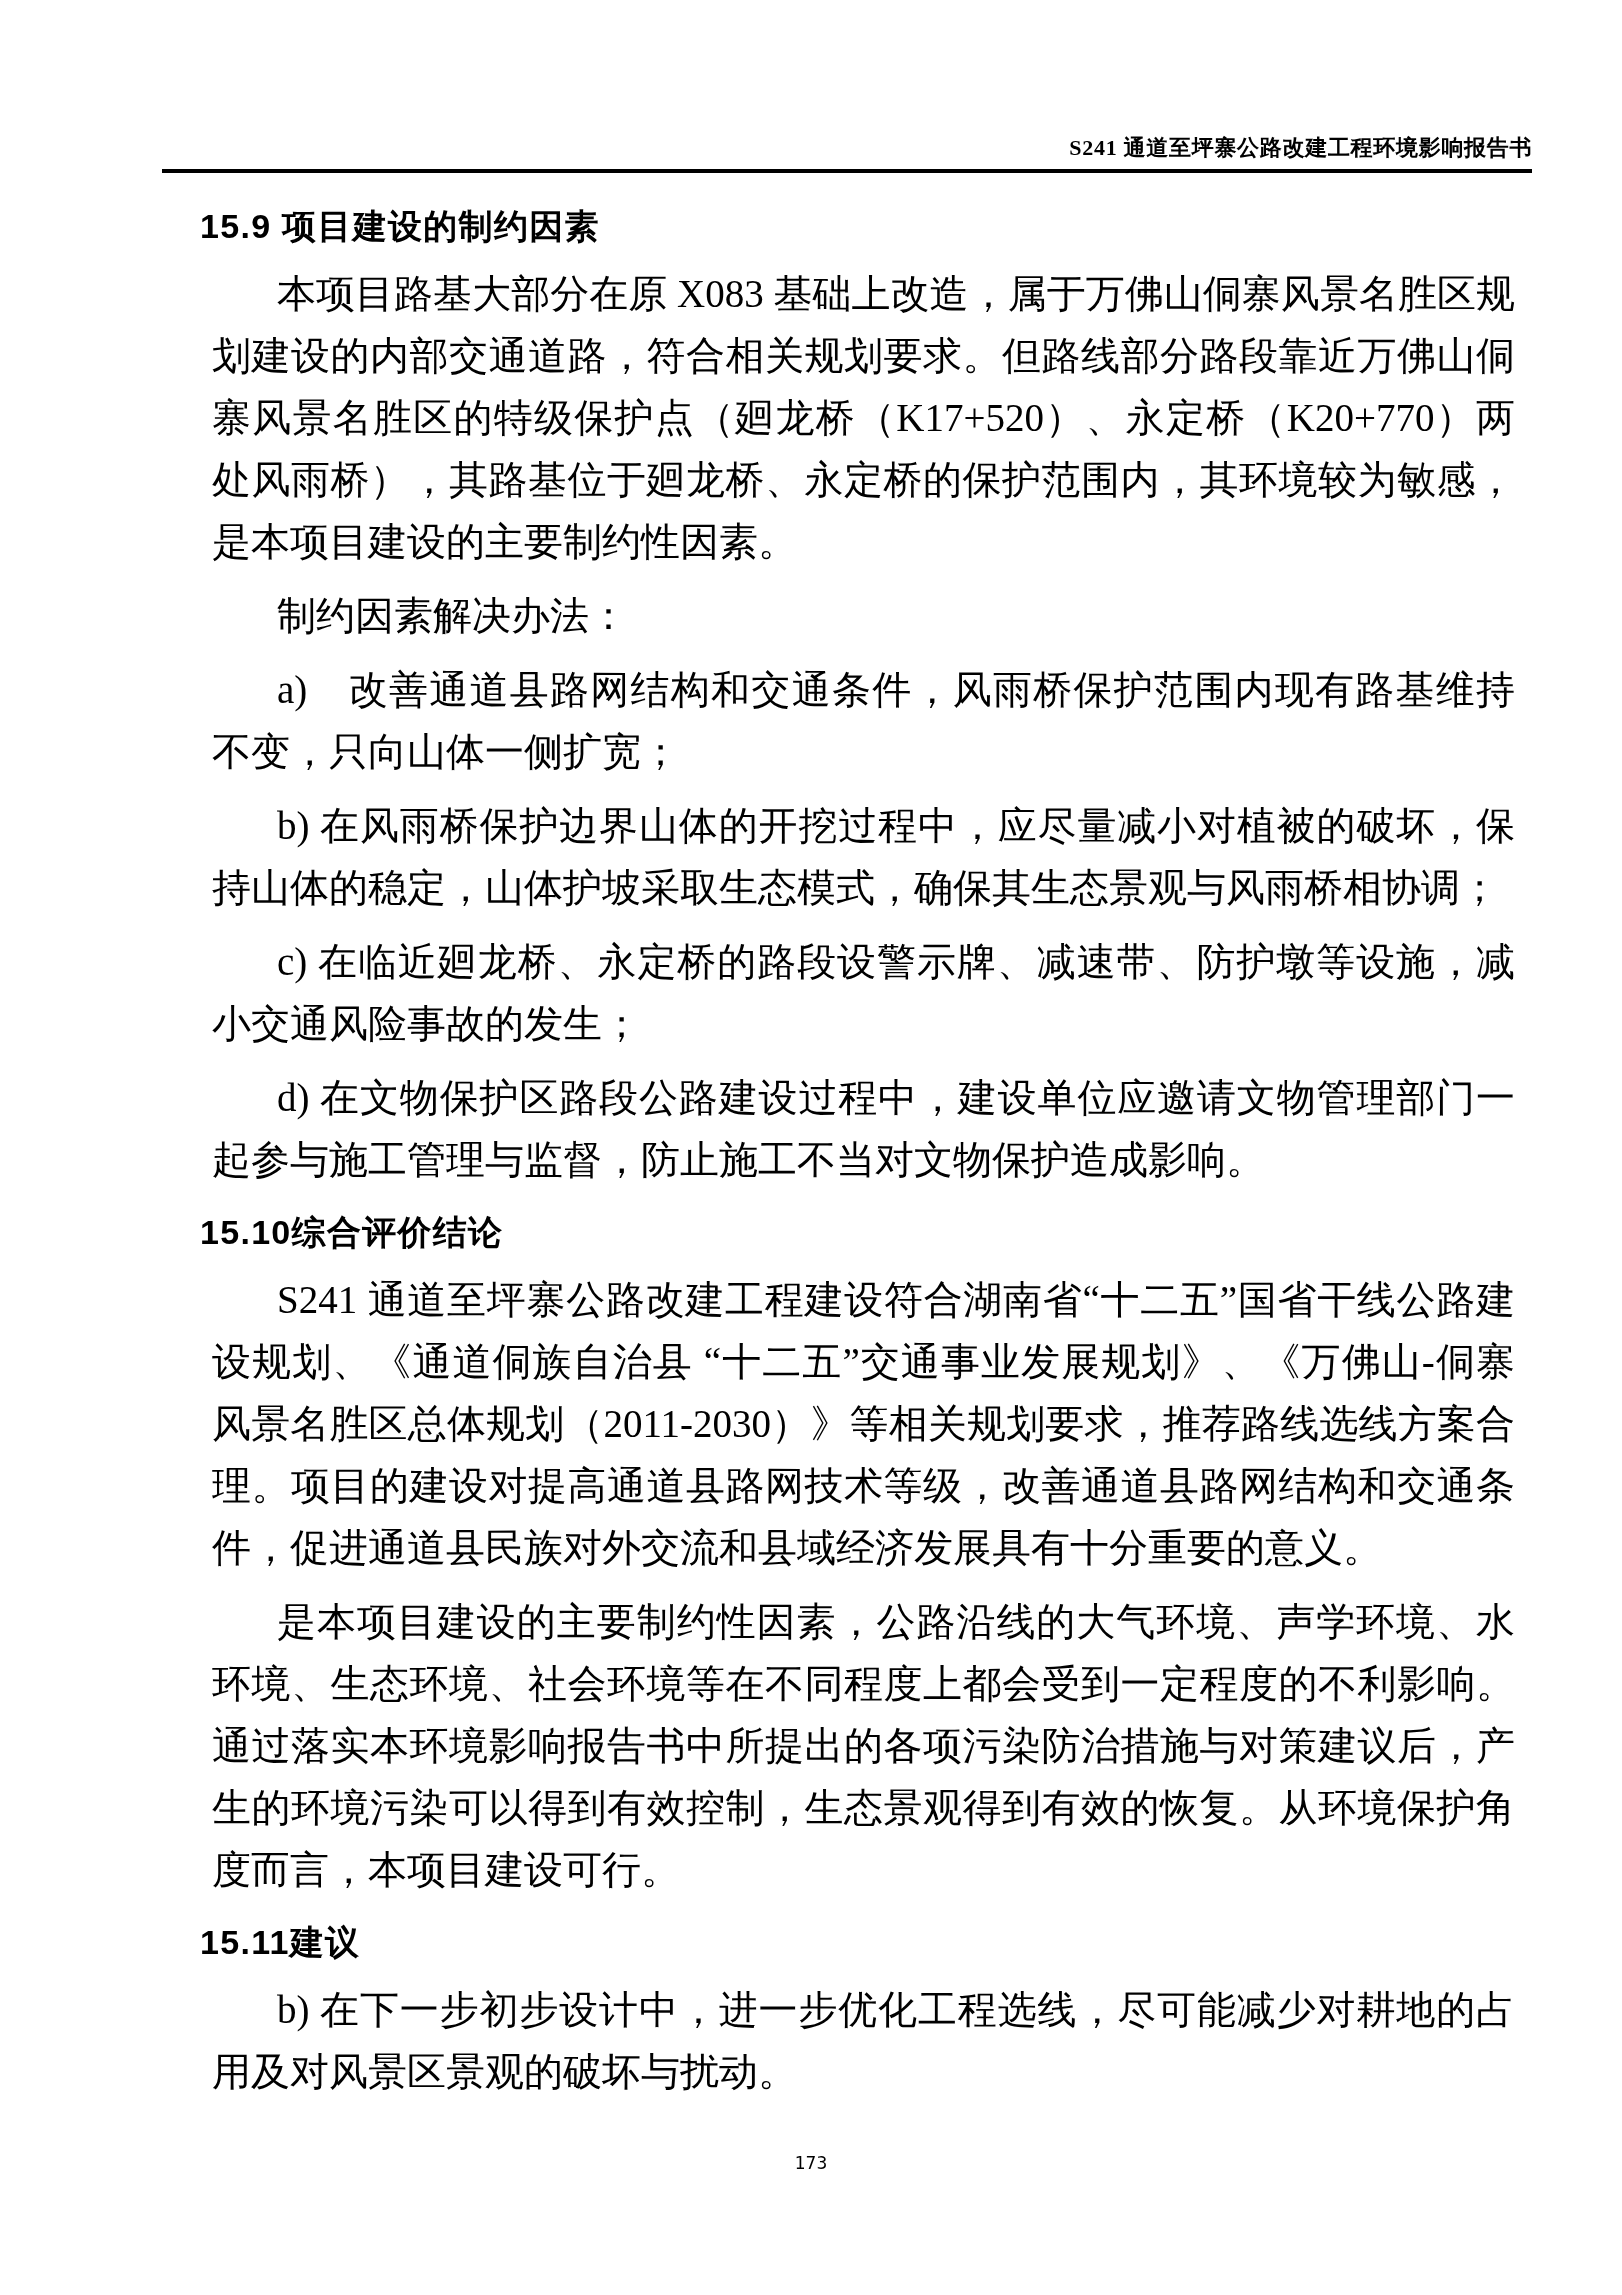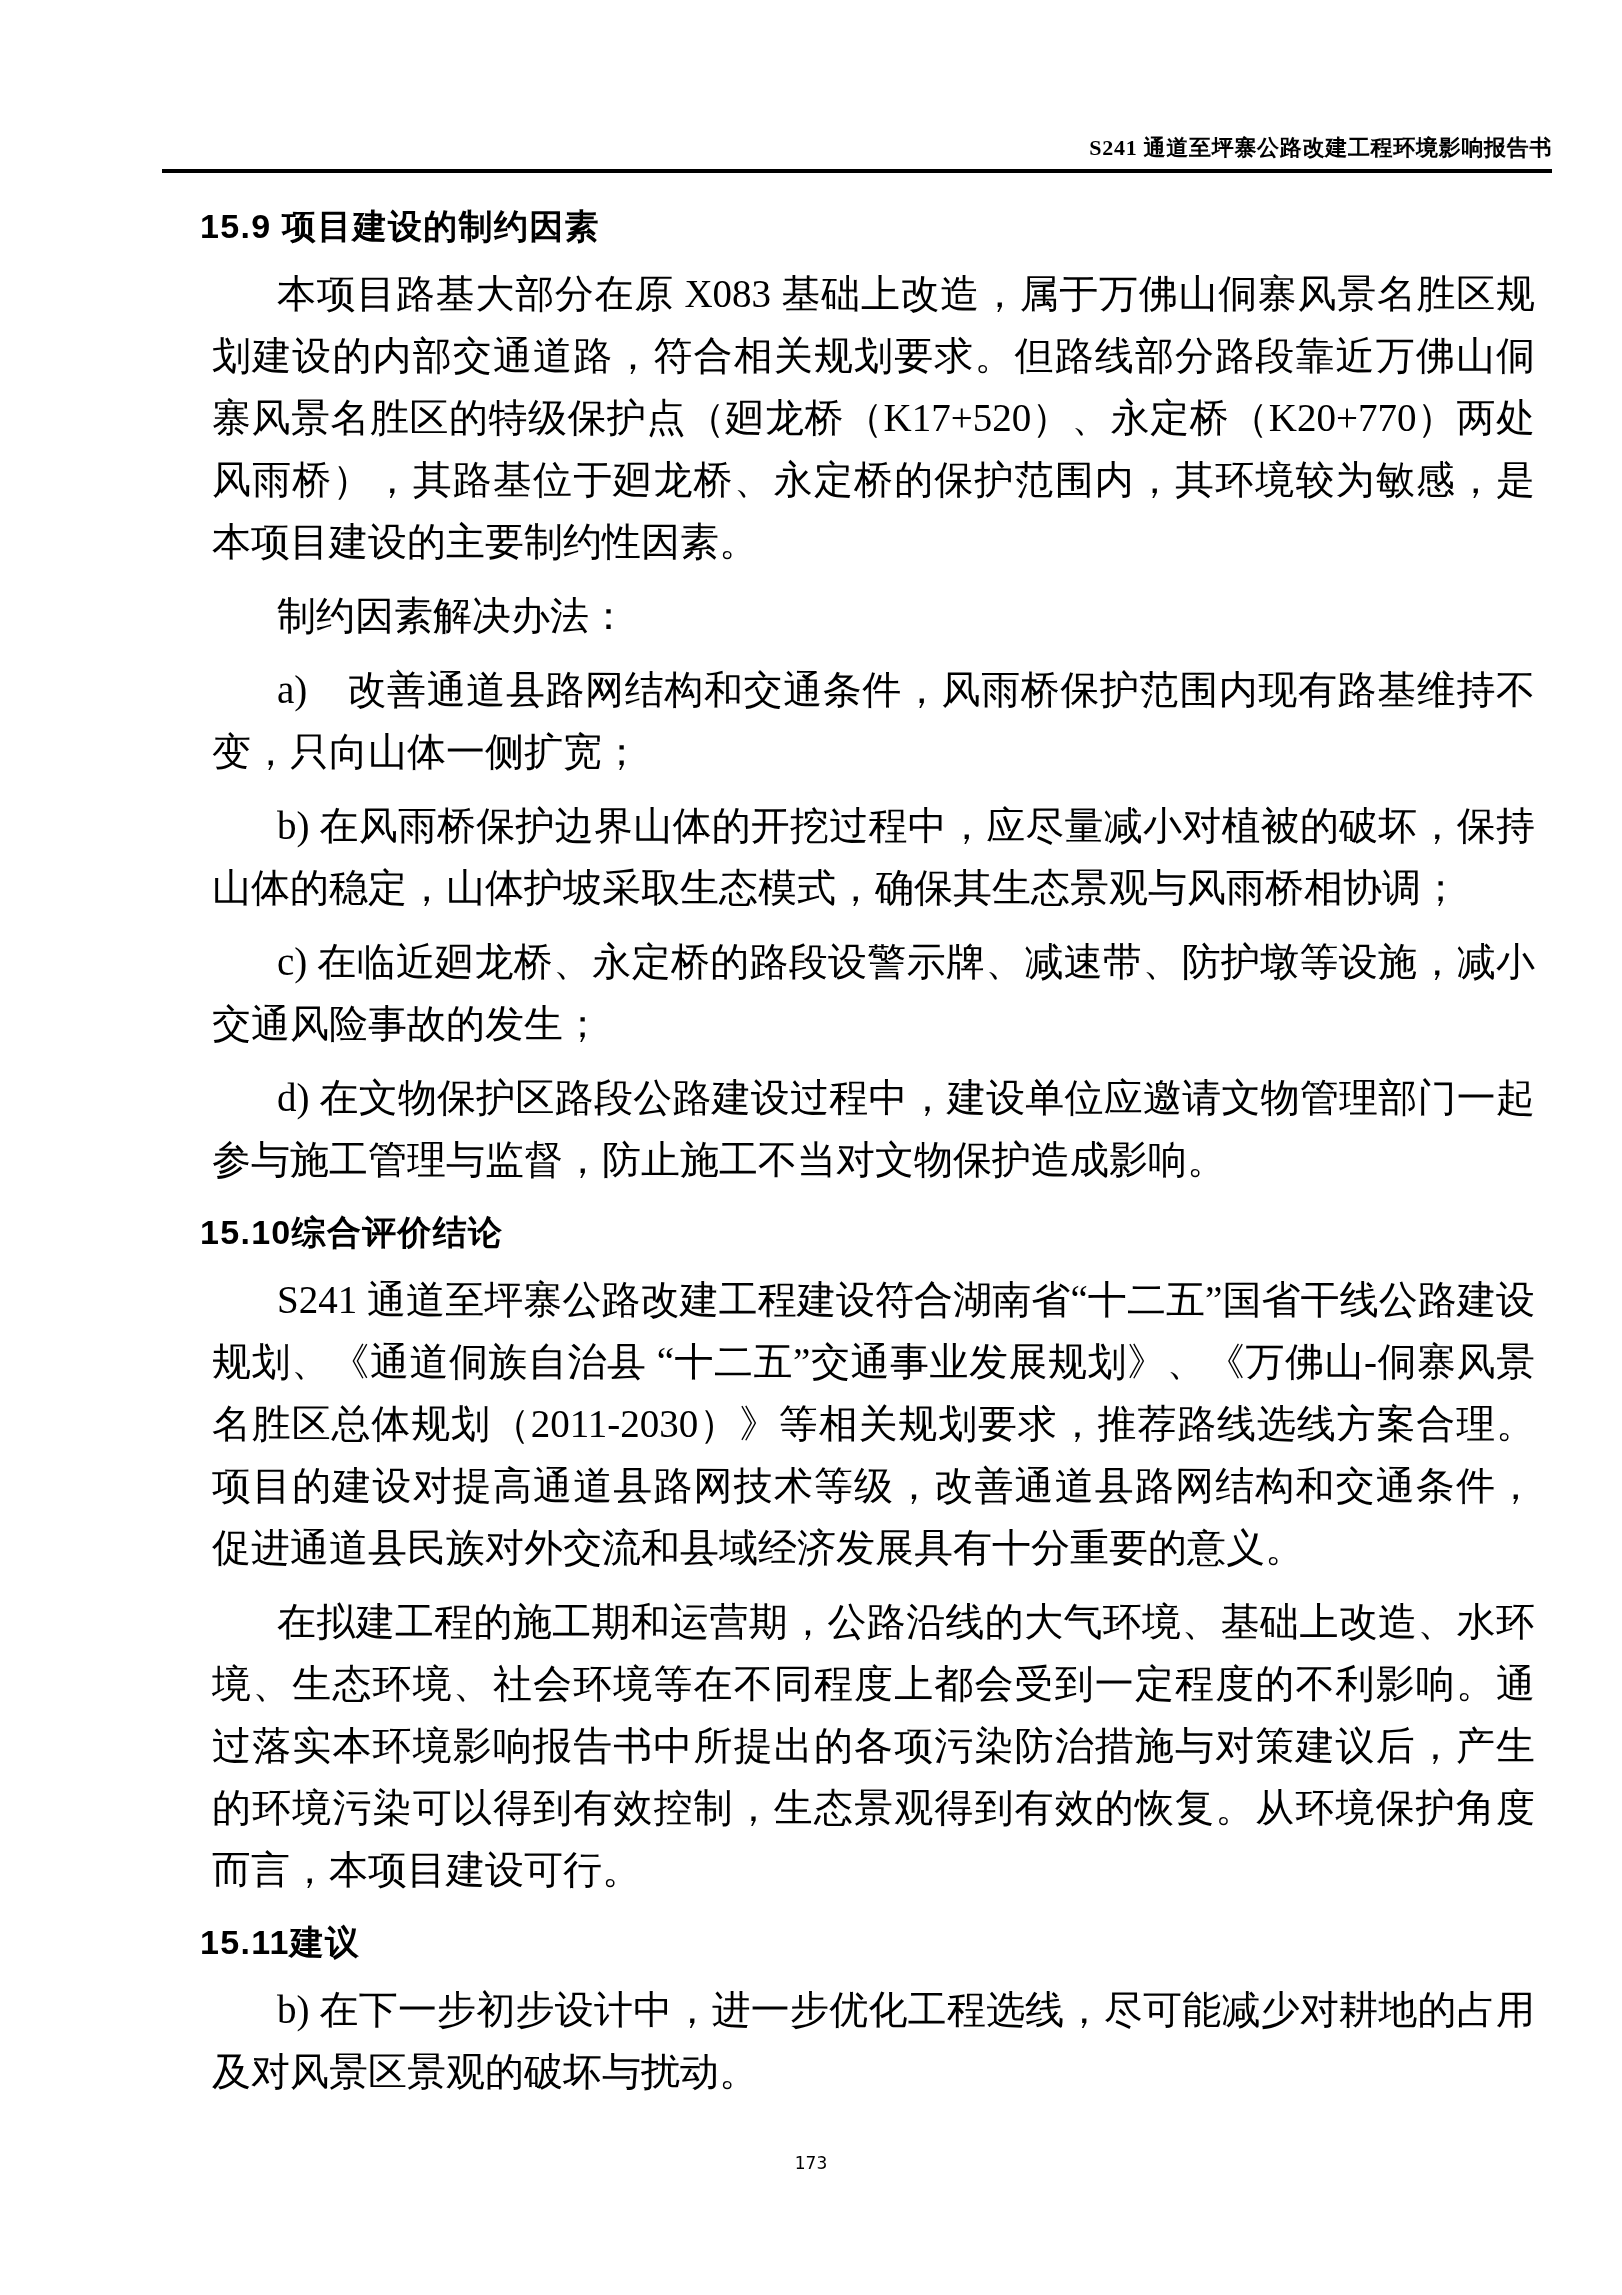--- a/index.html
+++ b/index.html
@@ -6,21 +6,21 @@
     margin: 0;
     padding: 0;
     background: #ffffff;
   }
   .page {
     position: relative;
     width: 1622px;
     height: 2295px;
     background: #ffffff;
     box-sizing: border-box;
-    padding: 0 75px 0 200px;
+    padding: 0 95px 0 200px;
     color: #000000;
     font-family: "Liberation Serif", "DejaVu Serif", serif;
     overflow: hidden;
   }
   .page-header {
     margin-top: 134px;
     margin-left: -38px;
     margin-right: -5.2px;
     border-bottom: 4.6px solid #000000;
     padding-bottom: 7.9px;
@@ -82,21 +82,21 @@
     <p>b) 在风雨桥保护边界山体的开挖过程中，应尽量减小对植被的破坏，保持山体的稳定，山体护坡采取生态模式，确保其生态景观与风雨桥相协调；</p>
 
     <p>c) 在临近廻龙桥、永定桥的路段设警示牌、减速带、防护墩等设施，减小交通风险事故的发生；</p>
 
     <p>d) 在文物保护区路段公路建设过程中，建设单位应邀请文物管理部门一起参与施工管理与监督，防止施工不当对文物保护造成影响。</p>
 
     <h2>15.10综合评价结论</h2>
 
     <p>S241 通道至坪寨公路改建工程建设符合湖南省“十二五”国省干线公路建设规划、《通道侗族自治县 “十二五”交通事业发展规划》、《万佛山-侗寨风景名胜区总体规划（2011-2030）》等相关规划要求，推荐路线选线方案合理。项目的建设对提高通道县路网技术等级，改善通道县路网结构和交通条件，促进通道县民族对外交流和县域经济发展具有十分重要的意义。</p>
 
-    <p>在拟建工程的施工期和运营期，公路沿线的大气环境、基础上改造、水环境、生态环境、社会环境等在不同程度上都会受到一定程度的不利影响。通过落实本环境影响报告书中所提出的各项污染防治措施与对策建议后，产生的环境污染可以得到有效控制，生态景观得到有效的恢复。从环境保护角度而言，本项目建设可行。</p>
+    <p>是本项目建设的主要制约性因素，公路沿线的大气环境、声学环境、水环境、生态环境、社会环境等在不同程度上都会受到一定程度的不利影响。通过落实本环境影响报告书中所提出的各项污染防治措施与对策建议后，产生的环境污染可以得到有效控制，生态景观得到有效的恢复。从环境保护角度而言，本项目建设可行。</p>
 
     <h2>15.11建议</h2>
 
 
     <p>b) 在下一步初步设计中，进一步优化工程选线，尽可能减少对耕地的占用及对风景区景观的破坏与扰动。</p>
 
 
   </main>
 
   <footer class="page-footer">

